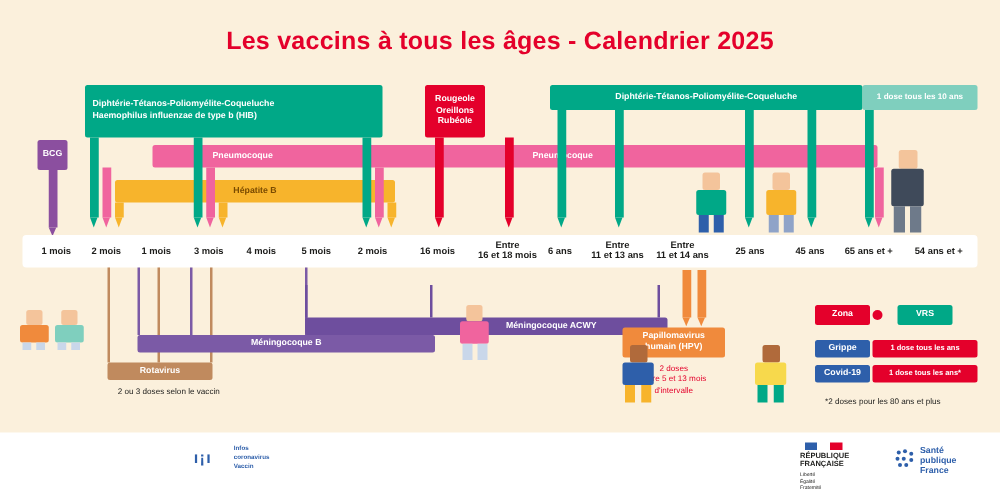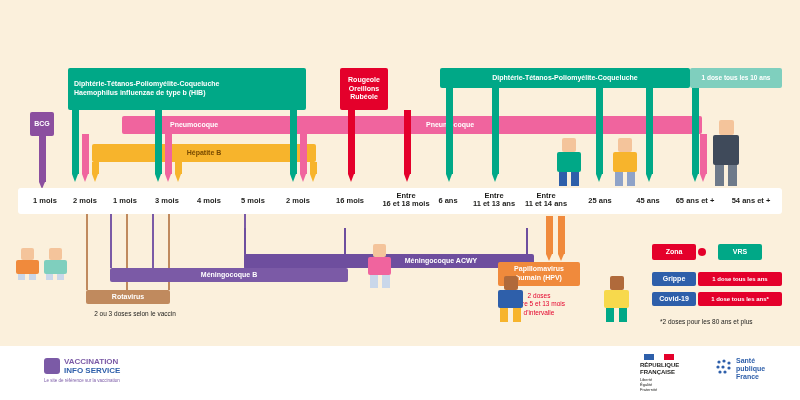--- a/index.html
+++ b/index.html
@@ -59,20 +59,21 @@
         font-weight:bold;display:flex;align-items:center;justify-content:center;
         text-align:center;line-height:1.15;box-sizing:border-box;}
 
   .dot{position:absolute;border-radius:50%;}
 </style>
 </head>
 <body>
 
 <div class="stage">
 
+  <div class="title">Les vaccins à tous les âges - Calendrier 2025</div>
 
   <div class="bar center" style="left:30px;top:112px;width:24px;height:24px;background:#8B4F9F;">
     <span class="lbl" style="padding:0;font-size:7px;">BCG</span>
   </div>
   <div class="pencil" style="left:39px;top:136px;">
     <div class="body" style="height:46px;background:#8B4F9F;"></div>
     <div class="tip" style="border-top:7px solid #8B4F9F;"></div>
   </div>
 
   <div class="bar" style="left:68px;top:68px;width:238px;height:42px;background:#00A887;flex-direction:column;align-items:flex-start;justify-content:center;">
@@ -335,27 +336,27 @@
   </div>
   <div class="person" style="left:604px;top:276px;width:26px;height:46px;">
     <div class="p-head" style="left:6px;top:0;width:14px;height:14px;background:#B06A3B;"></div>
     <div class="p-body" style="left:0;top:14px;width:25px;height:18px;background:#F7D94C;"></div>
     <div class="p-leg" style="left:2px;top:32px;width:8px;height:14px;background:#00A887;"></div>
     <div class="p-leg" style="left:15px;top:32px;width:8px;height:14px;background:#00A887;"></div>
   </div>
 
   <div class="footer"></div>
 
-  <div style="position:absolute;left:44px;top:356px;width:150px;height:30px;">
-    <div style="position:absolute;left:0;top:2px;width:16px;height:16px;background:#7B5AA6;border-radius:3px;"></div>
-    <div style="position:absolute;left:20px;top:1px;font-size:8px;font-weight:bold;color:#7B5AA6;">VACCINATION</div>
-    <div style="position:absolute;left:20px;top:10px;font-size:8px;font-weight:bold;color:#2E5FAA;">INFO SERVICE</div>
-    <div style="position:absolute;left:0;top:22px;font-size:4.5px;color:#7B5AA6;">Le site de référence sur la vaccination</div>
-  </div>
-
+
+  <div style="position:absolute;left:155px;top:356px;width:110px;height:26px;">
+    <div style="position:absolute;left:0;top:2px;font-size:13px;font-weight:bold;color:#2E5FAA;letter-spacing:1px;">ı¡ı</div>
+    <div style="position:absolute;left:32px;top:0px;font-size:5px;color:#2E5FAA;font-weight:bold;">Infos</div>
+    <div style="position:absolute;left:32px;top:7px;font-size:5px;color:#2E5FAA;font-weight:bold;">coronavirus</div>
+    <div style="position:absolute;left:32px;top:14px;font-size:5px;color:#2E5FAA;font-weight:bold;">Vaccin</div>
+  </div>
 
   <div style="position:absolute;left:640px;top:354px;width:76px;height:36px;">
     <div style="position:absolute;left:4px;top:0;width:30px;height:6px;background:linear-gradient(to right,#2E5FAA 0 33%,#ffffff 33% 66%,#E4002B 66% 100%);"></div>
     <div style="position:absolute;left:0;top:8px;font-size:6px;font-weight:bold;color:#1d1d1b;">RÉPUBLIQUE</div>
     <div style="position:absolute;left:0;top:15px;font-size:6px;font-weight:bold;color:#1d1d1b;">FRANÇAISE</div>
     <div style="position:absolute;left:0;top:23px;font-size:4px;color:#1d1d1b;white-space:pre-line;line-height:1.25;">Liberté
 Égalité
 Fraternité</div>
   </div>
 

